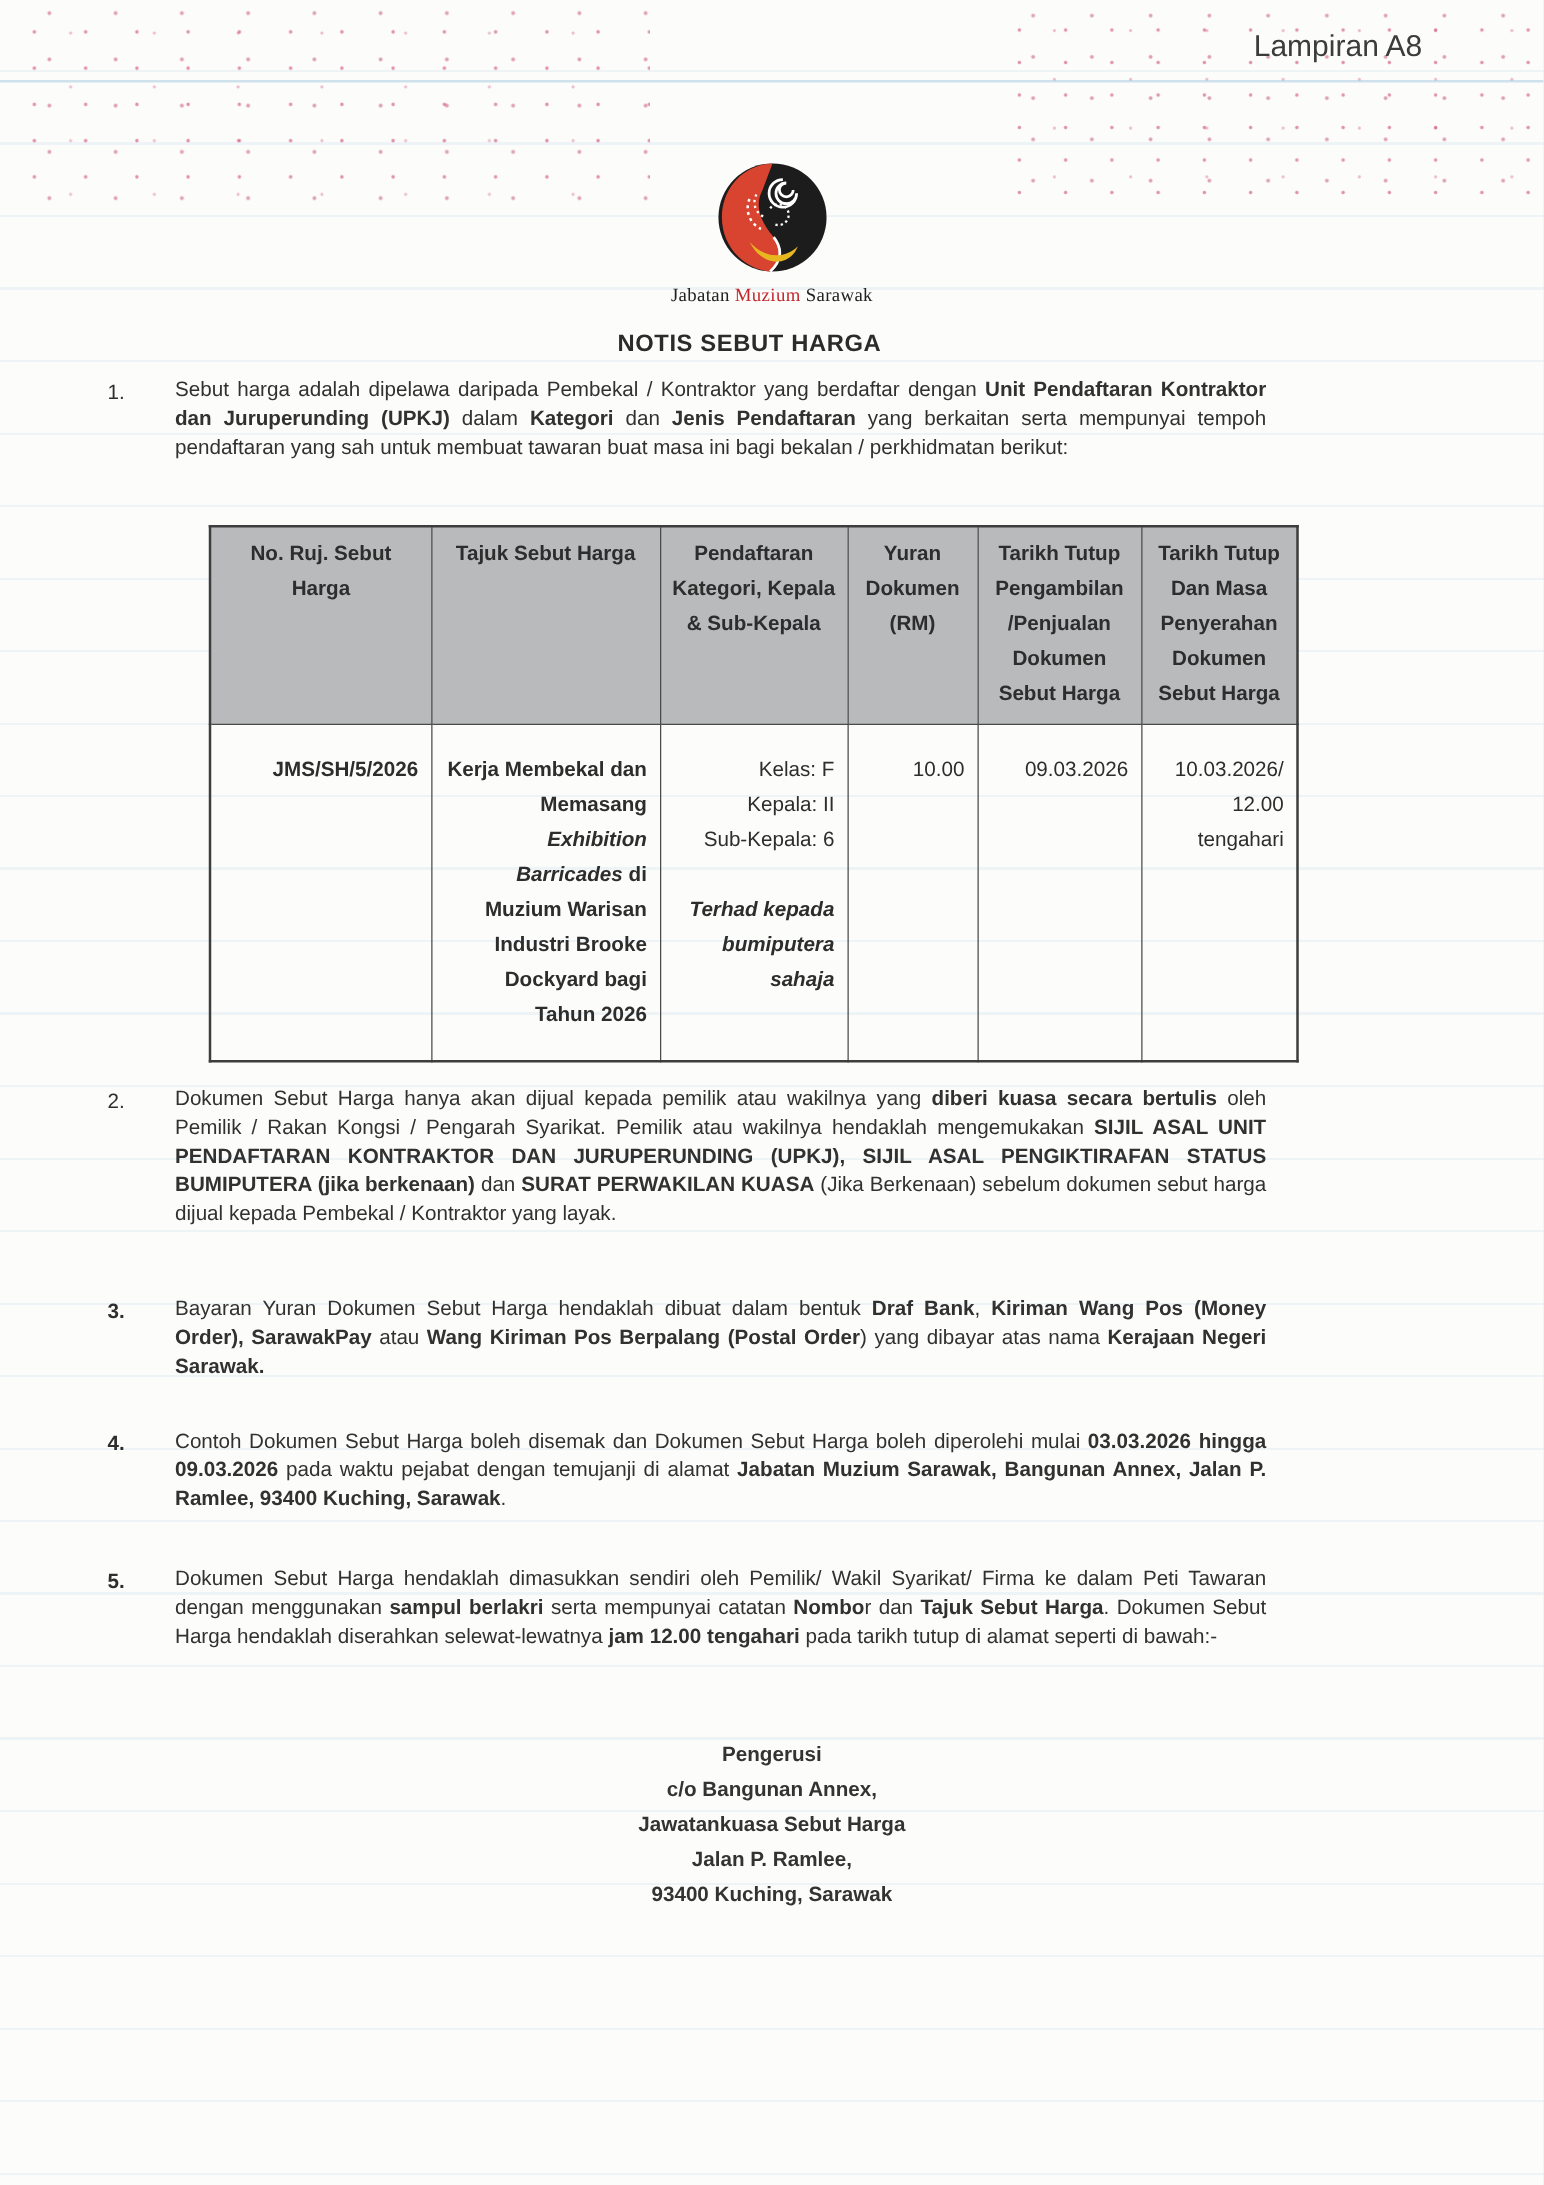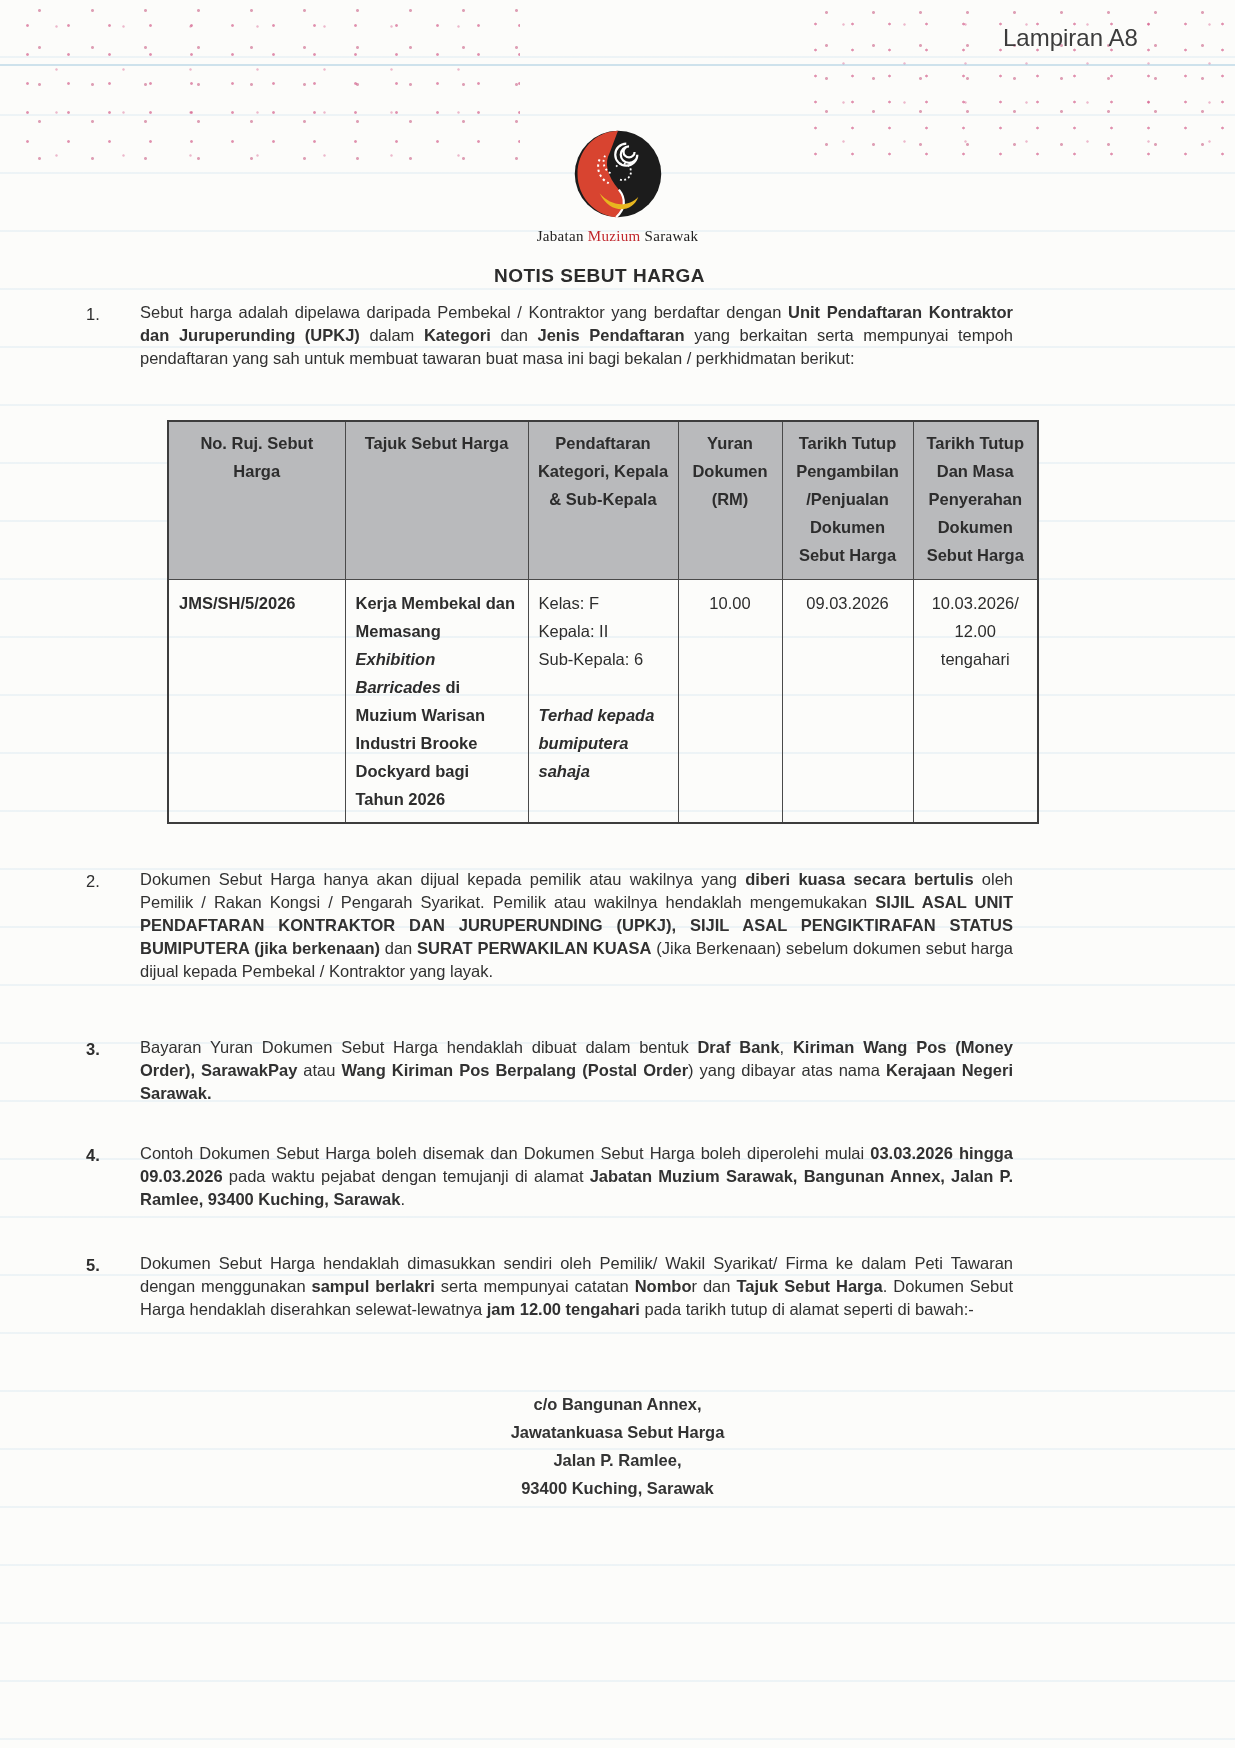--- a/index.html
+++ b/index.html
@@ -42,21 +42,21 @@
     position:absolute;left:143px;top:420px;width:870px;
     border-collapse:collapse;table-layout:fixed;
     font-size:16.5px;line-height:28px;color:#2d2d2d;margin-left:24px;
   }
   table.tender th, table.tender td{border:1px solid #4a4a4a;vertical-align:top;}
   table.tender{border:2px solid #3d3d3d;}
   table.tender th{
     background:#b9babc;font-weight:bold;text-align:center;
     padding:7px 6px 10px 6px;
   }
-  table.tender td{padding:9px 10px;}
+  table.tender td{padding:22px 10px;text-align:right;}
   td.c-ref{font-weight:bold;}
   td.c-title{font-weight:bold;}
   td.c-reg{white-space:pre-wrap;}
   td.c-center{text-align:center;padding:9px 4px;}
   .tr-data td{height:220px;}
   .footer{position:absolute;left:0;top:1390px;width:1235px;text-align:center;
           font-size:16.5px;line-height:28px;font-weight:bold;color:#333;}
 </style>
 </head>
 <body>
@@ -137,19 +137,20 @@
     <div class="num b">4.</div>
     <div class="body"><span>Contoh Dokumen Sebut Harga boleh disemak dan Dokumen Sebut Harga boleh diperolehi mulai </span><span style="font-weight: bold;">03.03.2026 hingga 09.03.2026</span><span> pada waktu pejabat dengan temujanji di alamat </span><span style="font-weight: bold;">Jabatan Muzium Sarawak, Bangunan Annex, Jalan P. Ramlee, 93400 Kuching, Sarawak</span><span>.</span></div>
   </div>
 
   <div class="item" style="top:1252px;">
     <div class="num b">5.</div>
     <div class="body"><span>Dokumen Sebut Harga hendaklah dimasukkan sendiri oleh Pemilik/ Wakil Syarikat/ Firma ke dalam Peti Tawaran dengan menggunakan </span><span style="font-weight: bold;">sampul berlakri</span><span> serta mempunyai catatan </span><span style="font-weight: bold;">Nombo</span><span>r dan </span><span style="font-weight: bold;">Tajuk Sebut Harga</span><span>. Dokumen Sebut Harga hendaklah diserahkan selewat-lewatnya </span><span style="font-weight: bold;">jam 12.00 tengahari</span><span> pada tarikh tutup di alamat seperti di bawah:-</span></div>
   </div>
 
   <div class="footer">
+    <div>Pengerusi</div>
     <div>c/o Bangunan Annex,</div>
     <div>Jawatankuasa Sebut Harga</div>
     <div>Jalan P. Ramlee,</div>
     <div>93400 Kuching, Sarawak</div>
   </div>
 
 </div>
 
 </body></html>

